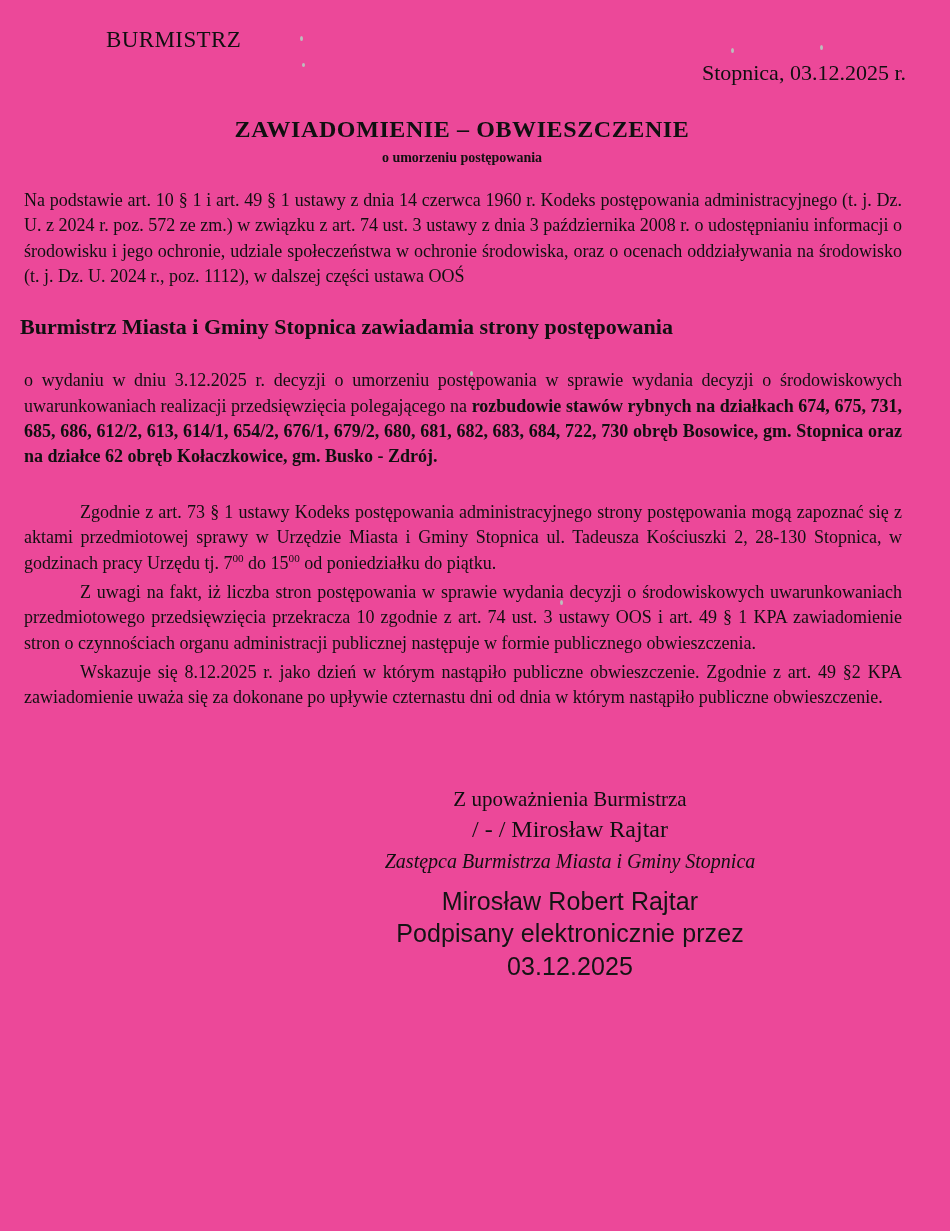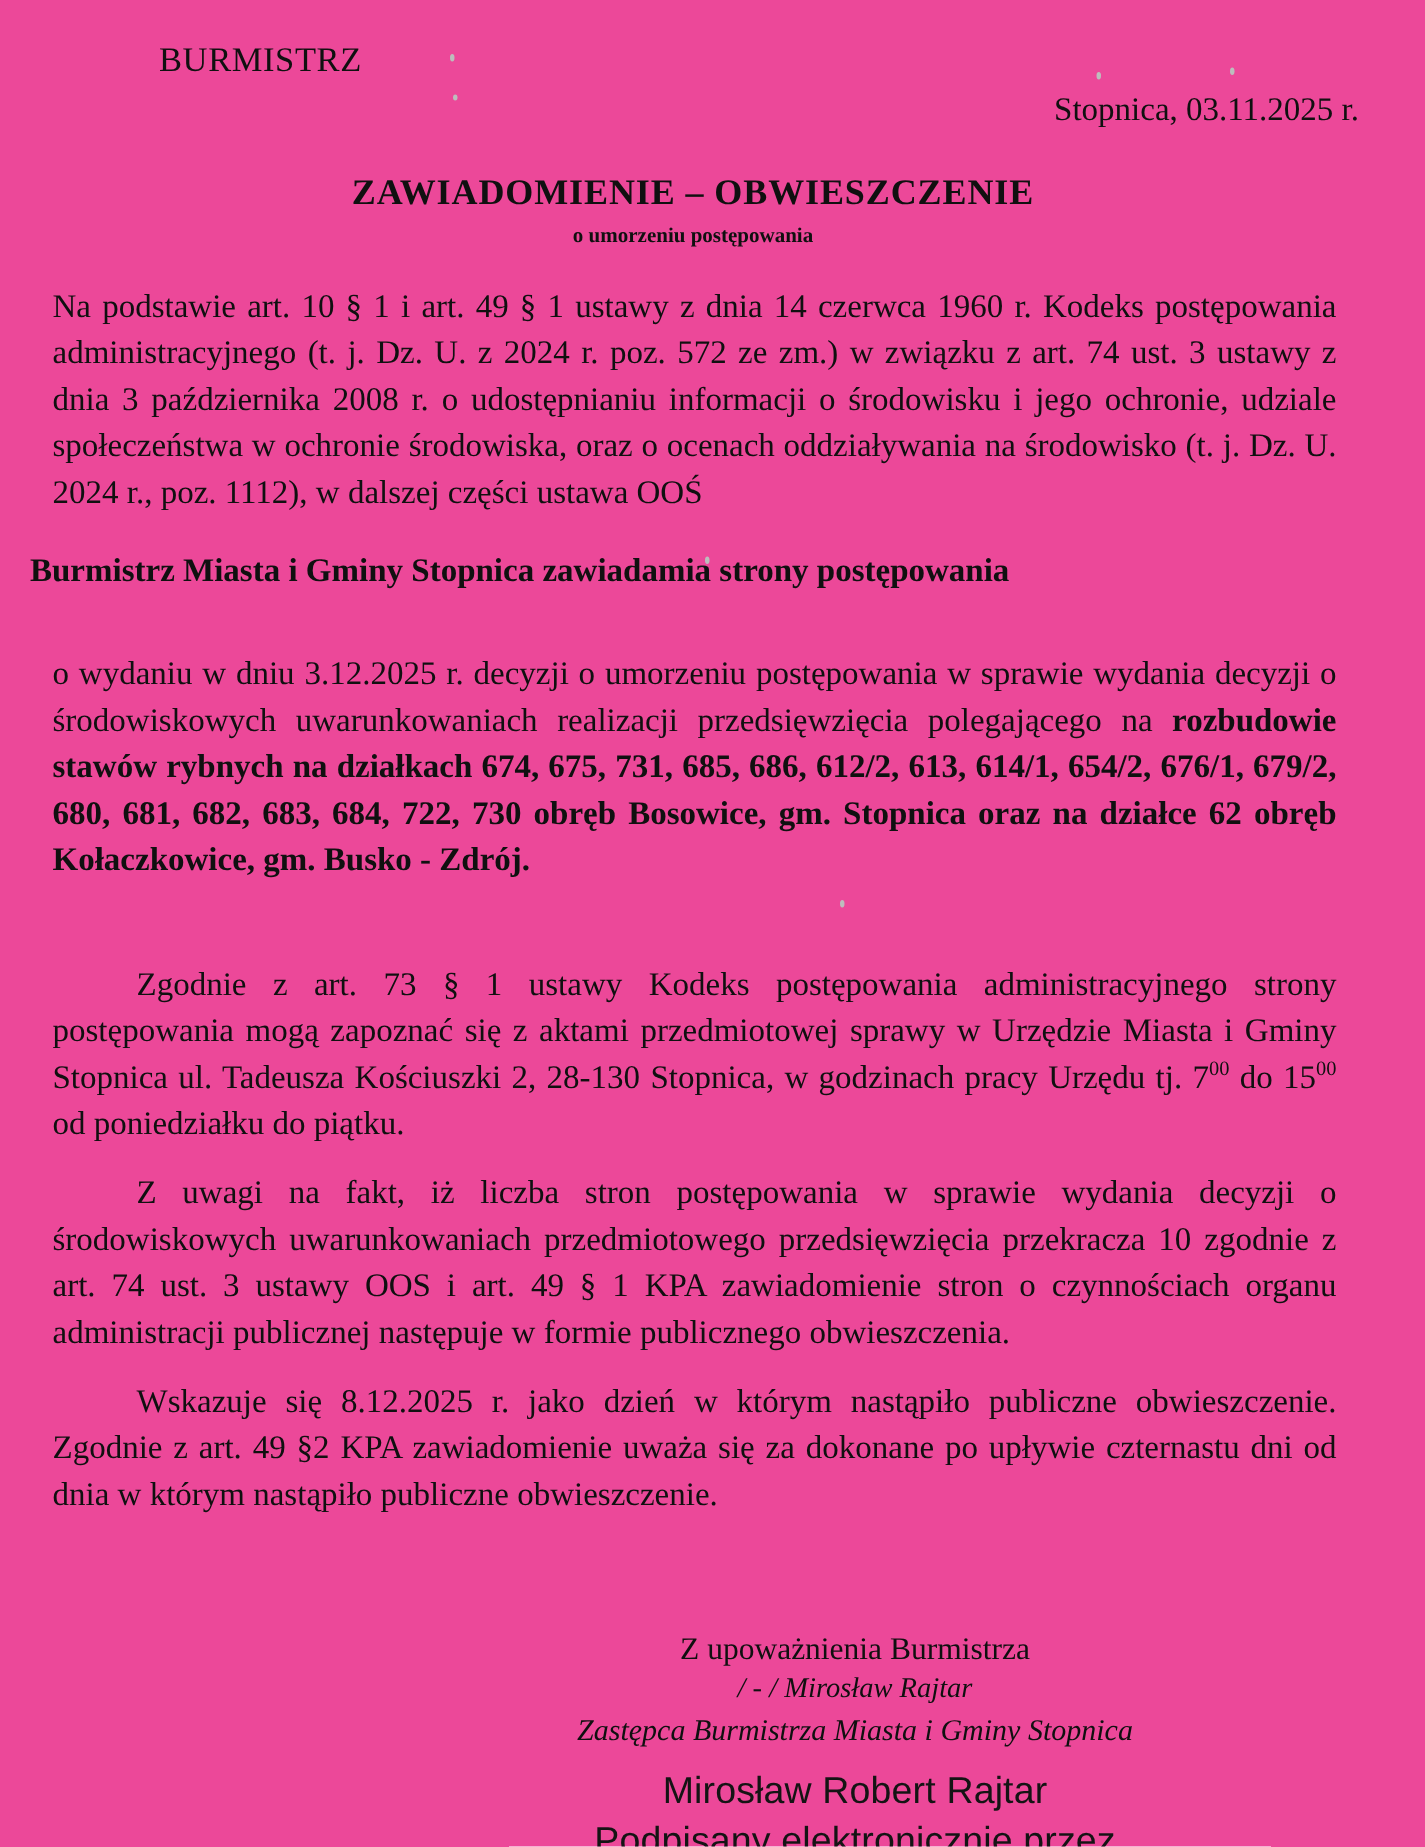--- a/index.html
+++ b/index.html
@@ -80,22 +80,22 @@
     margin-top: 7px;
     padding-right: 26px;
   }
 
   
   .body {
     padding: 0 44px 0 20px;
     margin-top: 22px;
   }
   p.para {
-    margin: 15px;
-    font-size: 22px;
+    margin: 4px;
+    font-size: 18px;
     line-height: 1.41;
     text-align: justify;
     text-justify: inter-word;
   }
   p.para.indent { text-indent: 56px; }
 
   .center-bold {
     font-weight: bold;
     font-size: 22px;
     margin: 22px 0 0 0;
@@ -111,22 +111,21 @@
     margin-top: 74px;
     text-align: center;
     padding-left: 200px;
     padding-right: 10px;
   }
   .sig-auth {
     font-size: 21px;
     line-height: 1.35;
   }
   .sig-name {
-    font-size: 19px;
-    font-style: italic;
+    font-size: 24px;
     line-height: 1.4;
   }
   .sig-role {
     font-size: 20px;
     font-style: italic;
     line-height: 1.4;
     text-align: center;
   }
 
   .estamp {
@@ -160,21 +159,21 @@
   <span class="speck" style="left:302px;top:63px;width:3px;height:4px;"></span>
   <span class="speck" style="left:731px;top:48px;width:3px;height:5px;"></span>
   <span class="speck" style="left:820px;top:45px;width:3px;height:5px;"></span>
   <span class="speck" style="left:560px;top:600px;width:3px;height:5px;"></span>
   <span class="speck" style="left:470px;top:371px;width:3px;height:5px;"></span>
 
   <div class="header">
     <div class="org-block">
       <span class="org-line1">BURMISTRZ</span>
     </div>
-    <div class="place-date">Stopnica, 03.11.2025 r.</div>
+    <div class="place-date">Stopnica, 03.12.2025 r.</div>
   </div>
 
 
   <div class="title-main">ZAWIADOMIENIE – OBWIESZCZENIE</div>
   <div class="title-sub">o umorzeniu postępowania</div>
 
   <div class="body">
 
     <p class="para">Na podstawie art. 10 § 1 i art. 49 § 1 ustawy z dnia 14 czerwca 1960 r. Kodeks postępowania administracyjnego (t. j. Dz. U. z 2024 r. poz. 572 ze zm.) w związku z art. 74 ust. 3 ustawy z dnia 3 października 2008 r. o udostępnianiu informacji o środowisku i jego ochronie, udziale społeczeństwa w ochronie środowiska, oraz  o ocenach oddziaływania na środowisko (t. j. Dz. U. 2024 r., poz. 1112), w dalszej części ustawa OOŚ</p>
 

